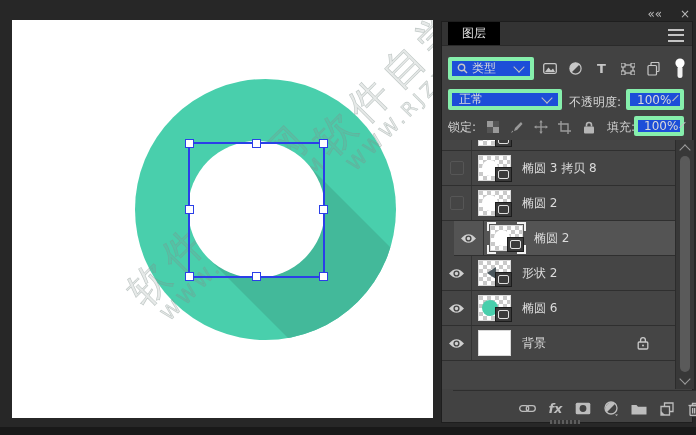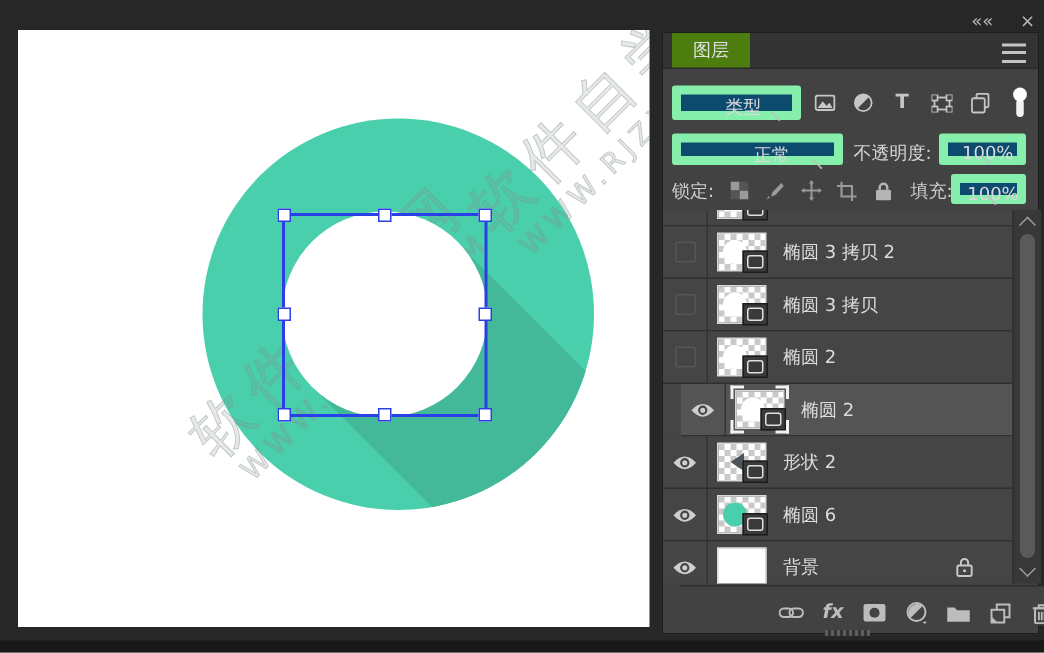--- a/index.html
+++ b/index.html
@@ -28,35 +28,35 @@
 
   
   #win-btns{right:6px;top:6px;height:16px;color:#b9b9b9;font-size:12px;line-height:16px;}
   #win-btns span{margin-left:14px;cursor:default;}
   #bottom-strip{left:0;bottom:0;width:100%;height:8px;background:#191919;}
 
   
   #panel{left:441px;top:21px;width:252px;height:402px;background:#424242;
          border:1px solid #1e1e1e;box-sizing:border-box;font-size:12px;}
   #tabbar{left:0;top:0;width:100%;height:23px;background:#333333;border-bottom:1px solid #2a2a2a;}
-  #tab{left:6px;top:0;height:23px;padding:0 14px;background:#4d7c0f;line-height:23px;color:#e0e0e0;text-align:right;}
+  #tab{left:6px;top:0;height:23px;padding:0 14px;background:#000000;line-height:23px;color:#e0e0e0;text-align:right;}
   #panel-menu{right:8px;top:7px;width:16px;height:9px;border-top:2px solid #c4c4c4;
      border-bottom:2px solid #c4c4c4;}
   #panel-menu::after{content:"";display:block;margin-top:2.5px;height:2px;background:#c4c4c4;}
 
-  .ctrl{background:#0c4a6e;border:6px solid #86efac;box-sizing:border-box;border-radius:2px;
-        display:flex;align-items:center;color:#dadada;flex-direction:column;}
+  .ctrl{background:#1d4ed8;border:4px solid #86efac;box-sizing:border-box;border-radius:2px;
+        display:flex;align-items:center;color:#dadada;}
   .chev{width:7px;height:7px;border-right:1.6px solid #c0c0c0;border-bottom:1.6px solid #c0c0c0;
         transform:rotate(45deg);margin-left:auto;margin-right:7px;margin-top:-3px;}
   .vbar{width:1px;height:100%;background:#6d6d6d;}
 
   #search-box{left:6px;top:35px;width:86px;height:23px;padding-left:5px;}
   #filter-icons{left:100px;top:35px;height:23px;display:flex;align-items:center;gap:11px;color:#c6c6c6;}
   .fic{width:15px;height:15px;display:flex;align-items:center;justify-content:center;}
-  #blend-select{left:6px;top:67px;width:114px;height:21px;padding-left:19px;}
+  #blend-select{left:6px;top:67px;width:114px;height:21px;padding-left:7px;}
   #opacity-label{left:127px;top:72px;}
   #opacity-box{left:184px;top:67px;width:58px;height:21px;padding-left:7px;}
 
   #lock-row{left:6px;top:94px;width:240px;height:22px;display:flex;align-items:center;gap:9px;color:#a8a8a8;}
   #fill-box{left:192px;top:94px;width:50px;height:20px;padding-left:6px;}
 
   
   #layer-list{left:0;top:118px;width:233px;height:249px;overflow:hidden;background:#454545;}
   .layer-row{position:relative;height:34px;background:#454545;border-bottom:1px solid #2f2f2f;
              display:flex;align-items:center;}
@@ -258,33 +258,21 @@
       <div class="layer-row">
     <div class="eye-well">
           <span class="empty-well"></span>
         </div>
     <div class="thumb">
           <span class="dot white"></span>
       <span class="badge">
             <i></i>
           </span>
     </div>
-    <span class="layer-name">椭圆 3 拷贝 2</span>
-  </div>
-      <div class="layer-row">
-    <div class="eye-well">
-          <span class="empty-well"></span>
-        </div>
-    <div class="thumb">
-          <span class="dot white"></span>
-      <span class="badge">
-            <i></i>
-          </span>
-    </div>
-    <span class="layer-name">椭圆 3 拷贝</span>
+    <span class="layer-name">椭圆 3 拷贝 8</span>
   </div>
       <div class="layer-row">
     <div class="eye-well">
           <span class="empty-well"></span>
         </div>
     <div class="thumb">
           <span class="dot white"></span>
       <span class="badge">
             <i></i>
           </span>

